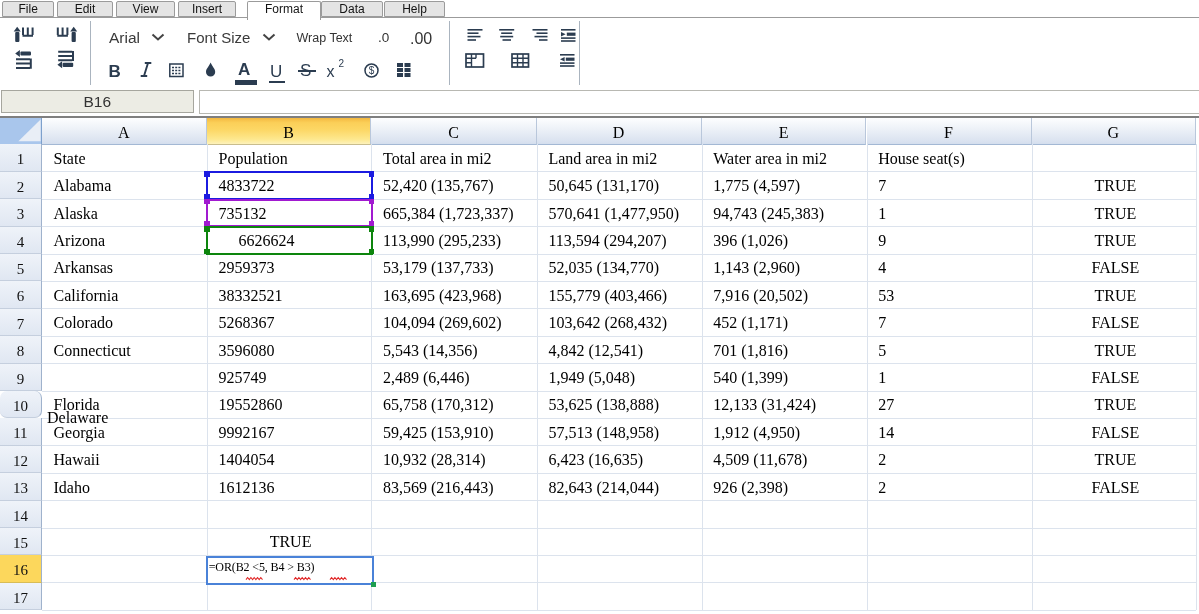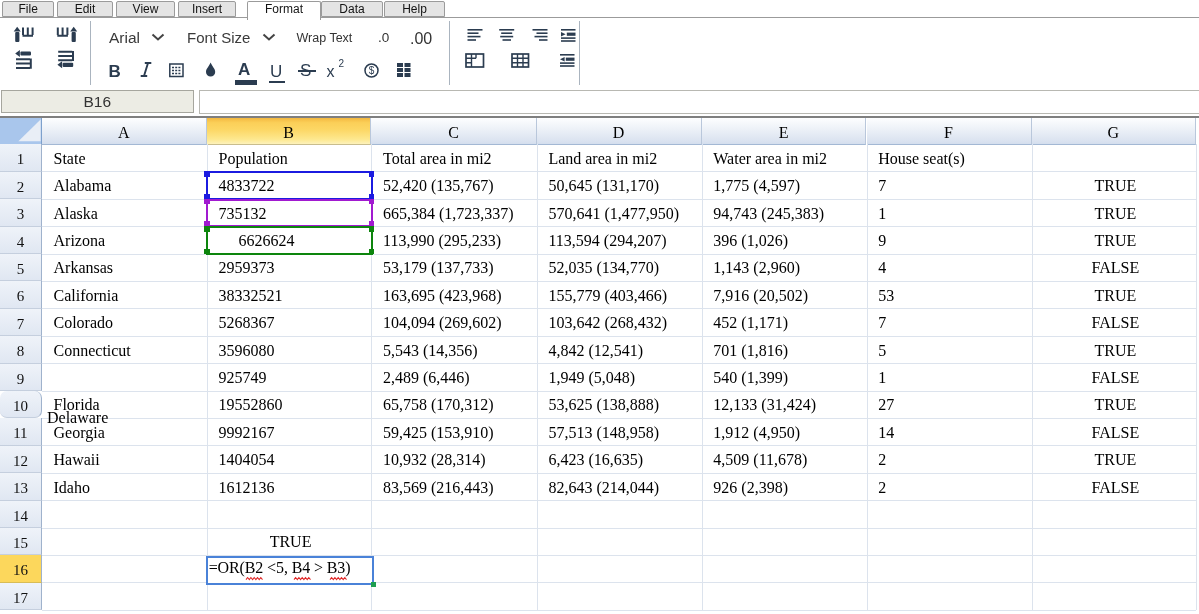--- a/index.html
+++ b/index.html
@@ -289,21 +289,21 @@
 <div class="hdl" style="left:204.1px;top:198.66px;background:#a11ad0;"></div>
 <div class="hdl" style="left:204.1px;top:221.47px;background:#a11ad0;"></div>
 <div class="hdl" style="left:368.6px;top:198.66px;background:#a11ad0;"></div>
 <div class="hdl" style="left:368.6px;top:221.47px;background:#a11ad0;"></div>
 <div class="refbox" style="left:205.8px;top:225.92px;width:166.9px;height:28.61px;border:2px solid #0d850d;"></div>
 <div class="hdl" style="left:204.1px;top:226.07px;background:#0d850d;"></div>
 <div class="hdl" style="left:204.1px;top:248.87px;background:#0d850d;"></div>
 <div class="hdl" style="left:368.6px;top:226.07px;background:#0d850d;"></div>
 <div class="hdl" style="left:368.6px;top:248.87px;background:#0d850d;"></div>
 <div class="refbox" style="left:206.3px;top:555.98px;width:167.5px;height:28.91px;border:2.4px solid #4a82d8;background:#fff;"></div>
-<div class="cell" style="left:208.7px;top:554.17px;height:27.41px;line-height:27.41px;font-size:16px;"><span style="letter-spacing:-0.12px;">=OR(B2 &lt;5, B4 &gt; B3)</span></div>
+<div class="cell" style="left:208.7px;top:554.17px;height:27.41px;line-height:27.41px;font-size:12px;"><span style="letter-spacing:-0.12px;">=OR(B2 &lt;5, B4 &gt; B3)</span></div>
 <svg class="ab" style="left:245.7px;top:577.4px;" width="16.5" height="4">
     <path d="M0 2.6 L1.6 0.5 L3.3 2.6 L4.9 0.5 L6.6 2.6 L8.2 0.5 L9.9 2.6 L11.5 0.5 L13.2 2.6 L14.8 0.5 L16.5 2.6" stroke="#e02525" stroke-width="1.05" fill="none"></path>
   </svg>
 <svg class="ab" style="left:293.6px;top:577.4px;" width="16.5" height="4">
     <path d="M0 2.6 L1.6 0.5 L3.3 2.6 L4.9 0.5 L6.6 2.6 L8.2 0.5 L9.9 2.6 L11.5 0.5 L13.2 2.6 L14.8 0.5 L16.5 2.6" stroke="#e02525" stroke-width="1.05" fill="none"></path>
   </svg>
 <svg class="ab" style="left:329.5px;top:577.4px;" width="16.5" height="4">
     <path d="M0 2.6 L1.6 0.5 L3.3 2.6 L4.9 0.5 L6.6 2.6 L8.2 0.5 L9.9 2.6 L11.5 0.5 L13.2 2.6 L14.8 0.5 L16.5 2.6" stroke="#e02525" stroke-width="1.05" fill="none"></path>
   </svg>
 <div class="ab" style="left:370.8px;top:582.28px;width:5px;height:5px;background:#1e9e50;"></div>

